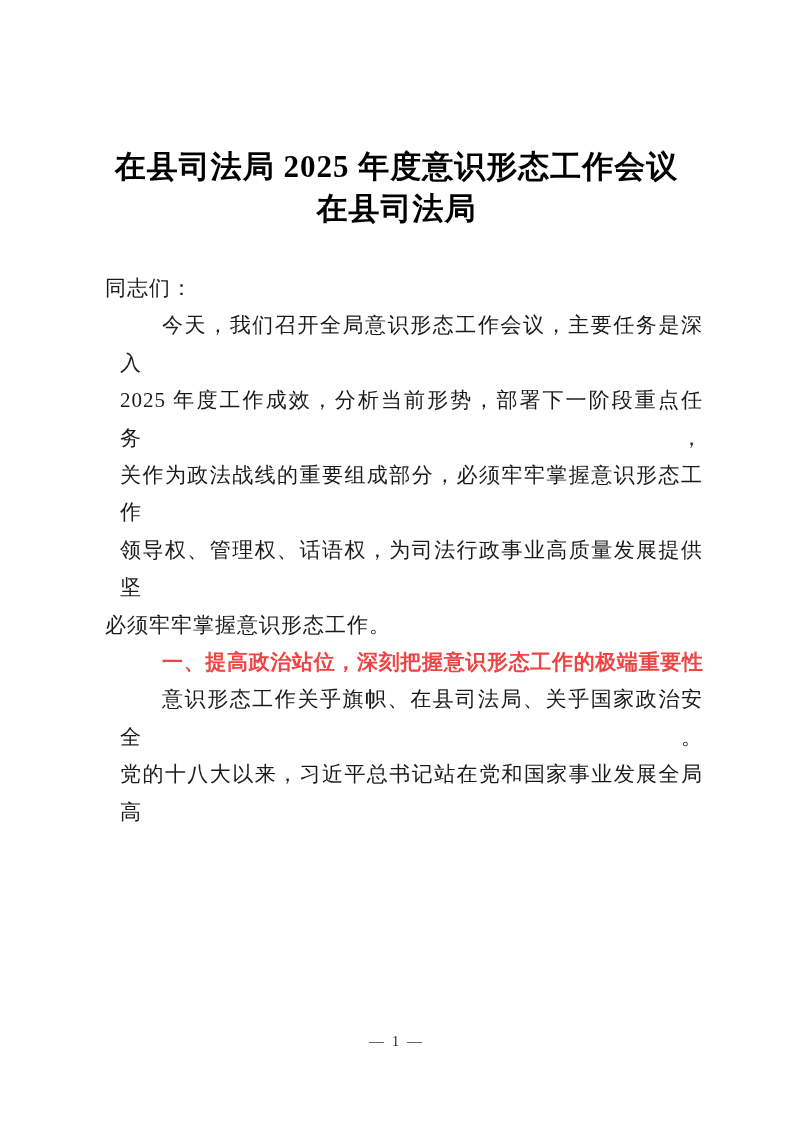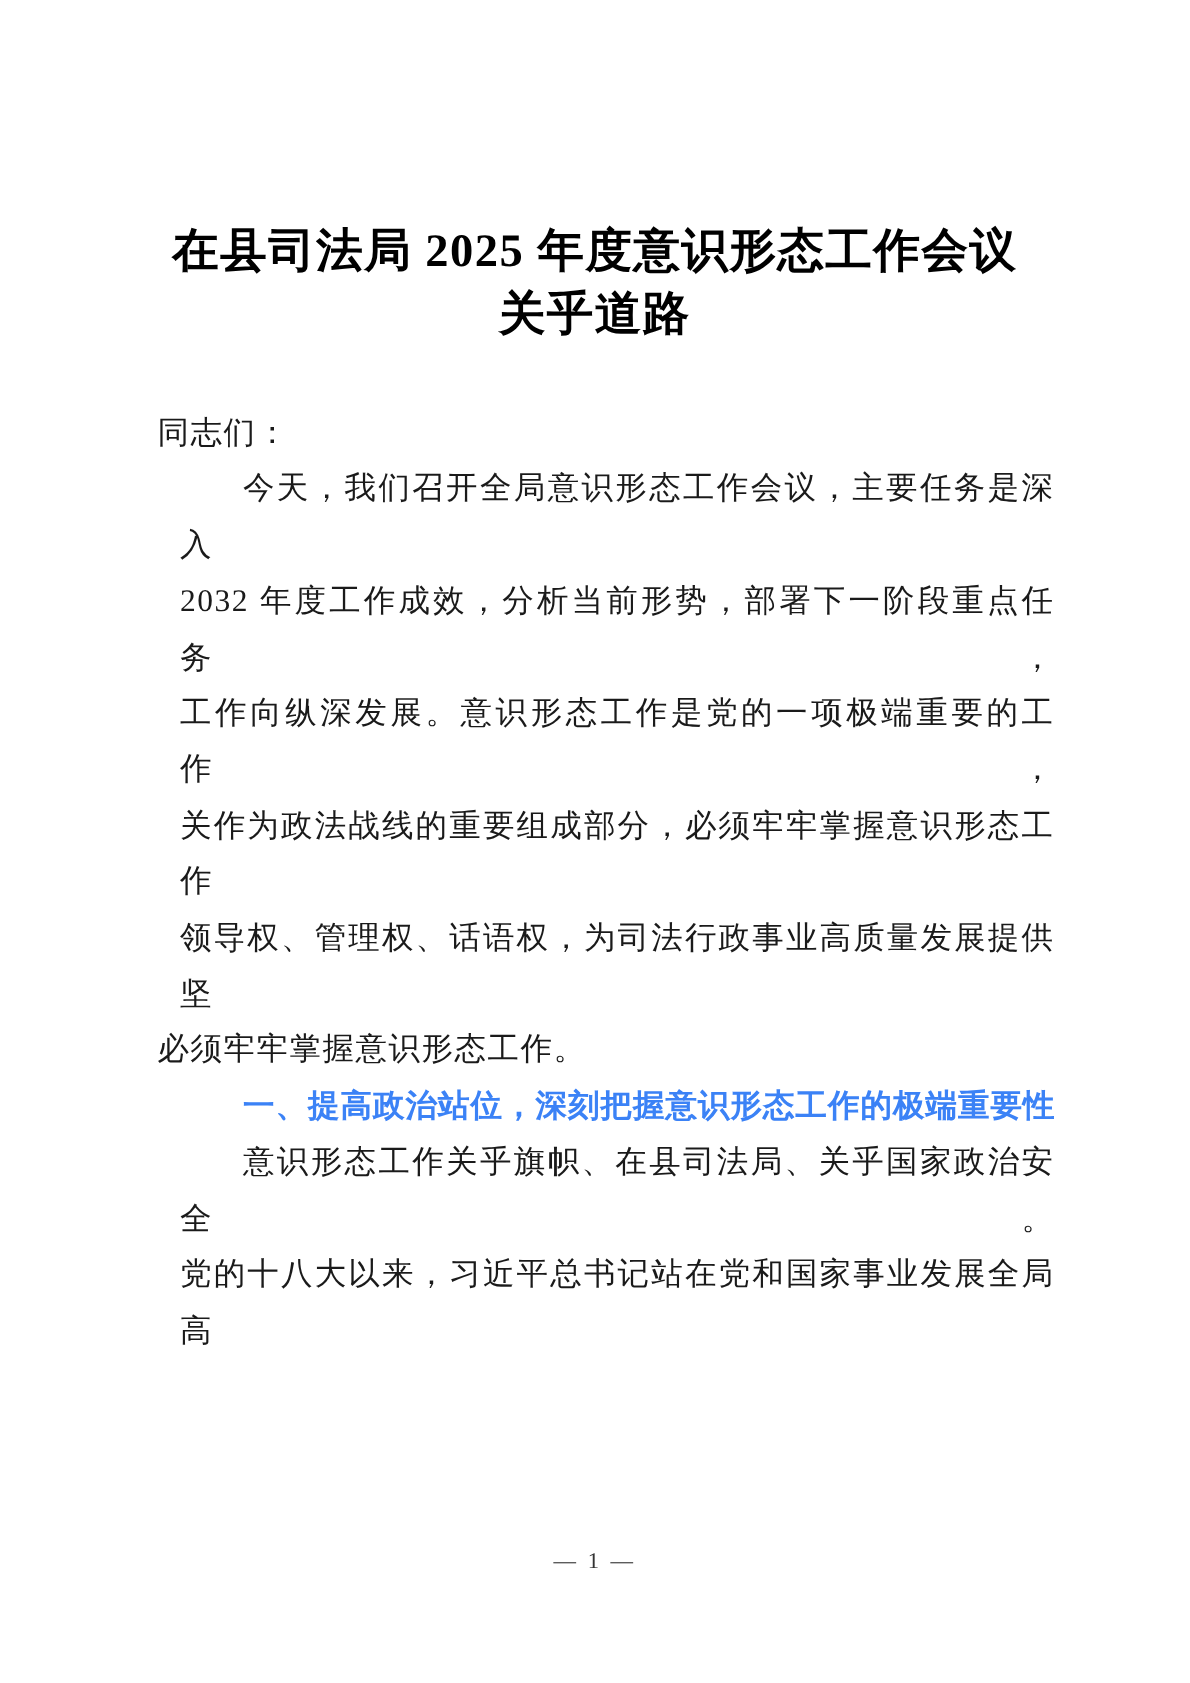--- a/index.html
+++ b/index.html
@@ -47,49 +47,48 @@
     text-align-last: justify;
     text-justify: inter-character;
     margin-left: 15px;
   }
   .line.ind {
     text-indent: 42px;
   }
   .line.hd {
     font-weight: bold;
     letter-spacing: 0;
-    color: #3b82f6;
+    color: #ef4444;
   }
   .page-footer {
     position: absolute;
     top: 1031px;
     left: 0;
     width: 793px;
     text-align: center;
     font-size: 15px;
     line-height: 20px;
     letter-spacing: 2px;
     color: #333333;
   }
 </style>
 </head>
 <body>
 
 <div class="page">
 
   <h1 class="doc-title">
     <div>在县司法局 2025 年度意识形态工作会议</div>
-    <div>关乎道路</div>
+    <div>在县司法局</div>
   </h1>
 
   <div class="doc-body" id="doc-body">
       <div class="line"><span>同志们：</span></div>
       <div class="line j ind"><span>今天，我们召开全局意识形态工作会议，主要任务是深入</span></div>
-      <div class="line j"><span>2032 年度工作成效，分析当前形势，部署下一阶段重点任务，</span></div>
-      <div class="line j"><span>工作向纵深发展。意识形态工作是党的一项极端重要的工作，</span></div>
+      <div class="line j"><span>2025 年度工作成效，分析当前形势，部署下一阶段重点任务，</span></div>
       <div class="line j"><span>关作为政法战线的重要组成部分，必须牢牢掌握意识形态工作</span></div>
       <div class="line j"><span>领导权、管理权、话语权，为司法行政事业高质量发展提供坚</span></div>
       <div class="line"><span>必须牢牢掌握意识形态工作。</span></div>
       <div class="line j ind hd"><span>一、提高政治站位，深刻把握意识形态工作的极端重要性</span></div>
       <div class="line j ind"><span>意识形态工作关乎旗帜、在县司法局、关乎国家政治安全。</span></div>
       <div class="line j"><span>党的十八大以来，习近平总书记站在党和国家事业发展全局高</span></div>
     </div>
 
   <div class="page-footer">— 1 —</div>
 

